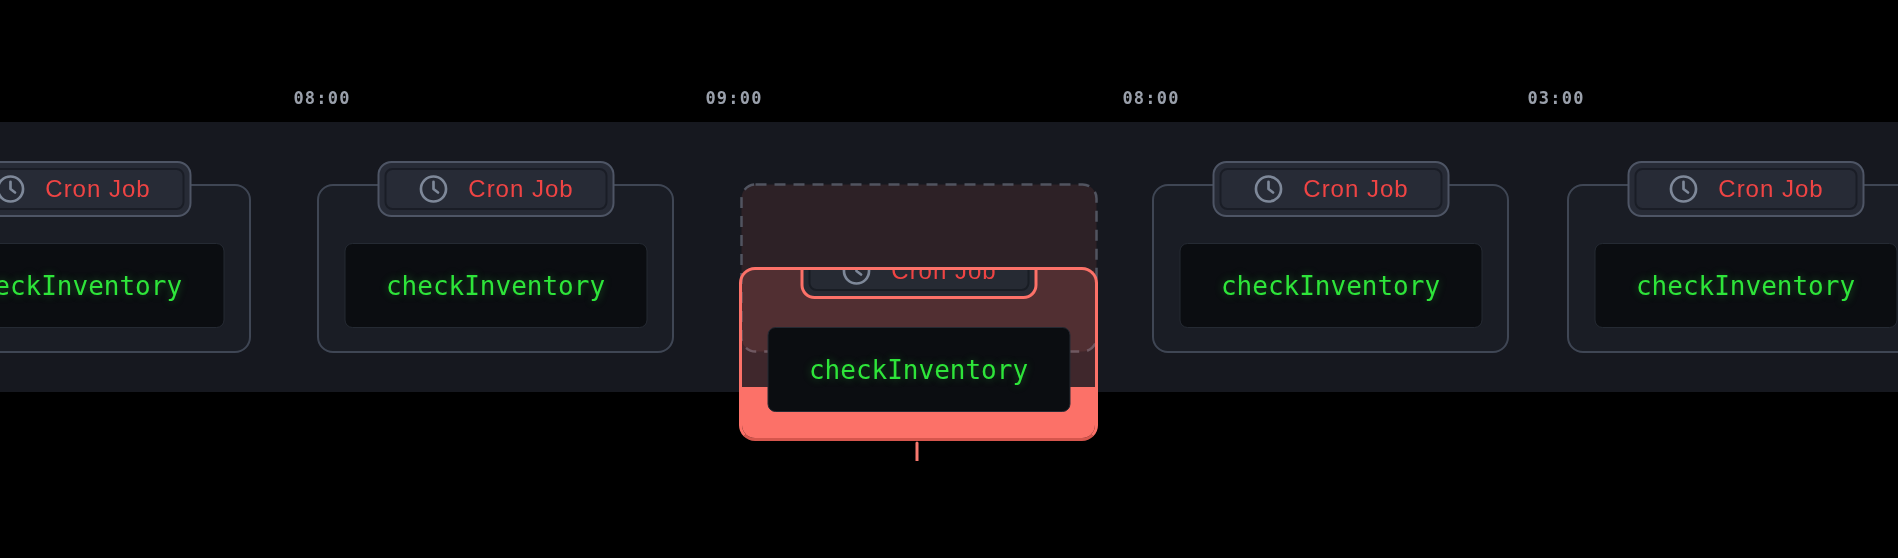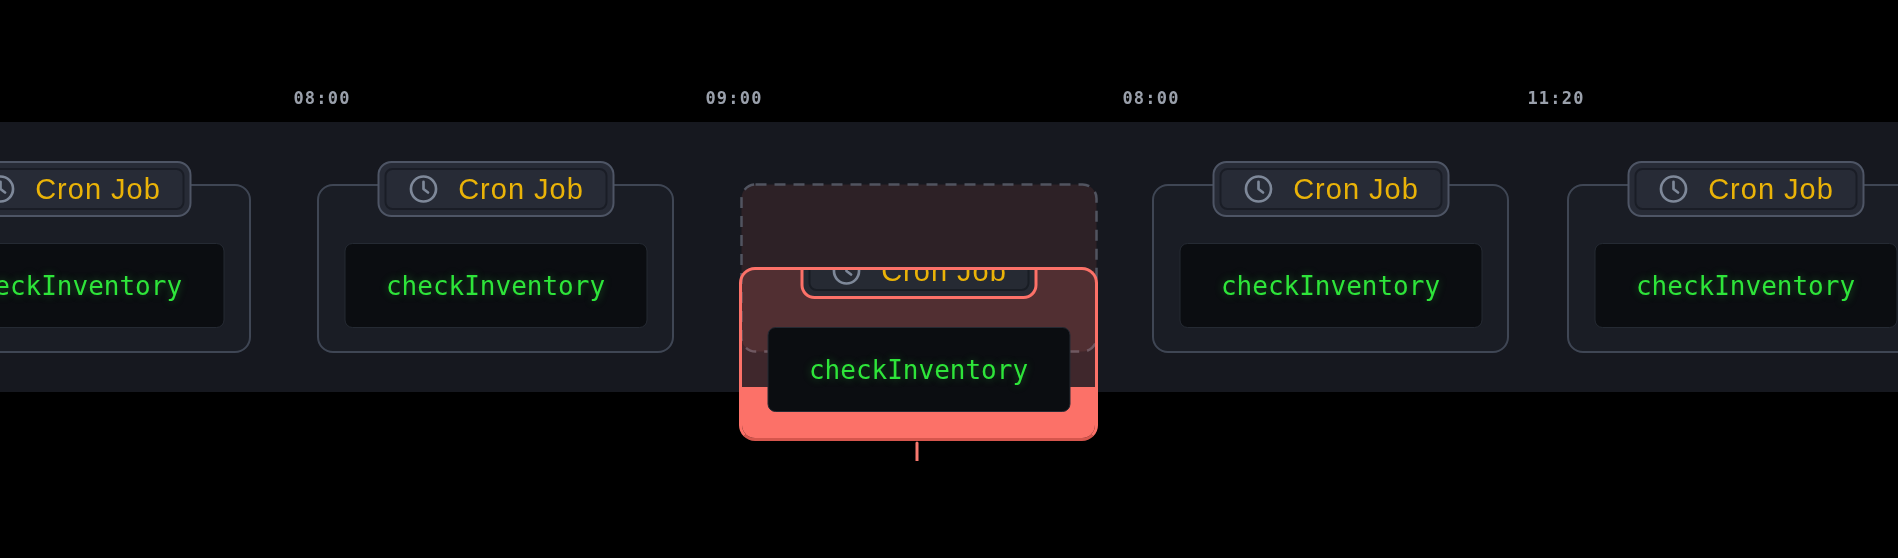--- a/index.html
+++ b/index.html
@@ -43,21 +43,21 @@
     border-radius:14px;
     display:flex;align-items:center;justify-content:center;gap:19px;
     z-index:3;
   }
   .badge::after{
     content:"";position:absolute;inset:5px;
     border:2px solid rgba(8,10,15,0.40);
     border-radius:8px;pointer-events:none;
   }
   .badge-label{
-    font-size:29px;letter-spacing:1px;color:#eab308;line-height:1;
+    font-size:24px;letter-spacing:1px;color:#ef4444;line-height:1;
     white-space:nowrap;
   }
   .clock{flex:0 0 auto;display:block;}
 
   .code-box{
     position:absolute;top:57px;left:50%;transform:translateX(-50%);
     width:303px;height:85px;box-sizing:border-box;
     background:#0b0d11;
     border:1px solid #252a33;
     border-radius:8px;
@@ -106,21 +106,21 @@
 </head>
 <body>
 
 <div class="stage">
 
   <div class="band"></div>
 
   <div class="time-label t0">08:00</div>
   <div class="time-label t1">09:00</div>
   <div class="time-label t2">08:00</div>
-  <div class="time-label t3">11:20</div>
+  <div class="time-label t3">03:00</div>
 
   <div class="card p0">
     <div class="badge">
       <svg class="clock" width="32" height="32" viewBox="0 0 24 24" fill="none" stroke="#7e8899" stroke-width="2" stroke-linecap="round" stroke-linejoin="round">
           <circle cx="12" cy="12" r="9.4"></circle>
           <path d="M12 6.6 V12 L15.4 14.6"></path>
         </svg>
       <span class="badge-label">Cron Job</span>
     </div>
     <div class="code-box">

